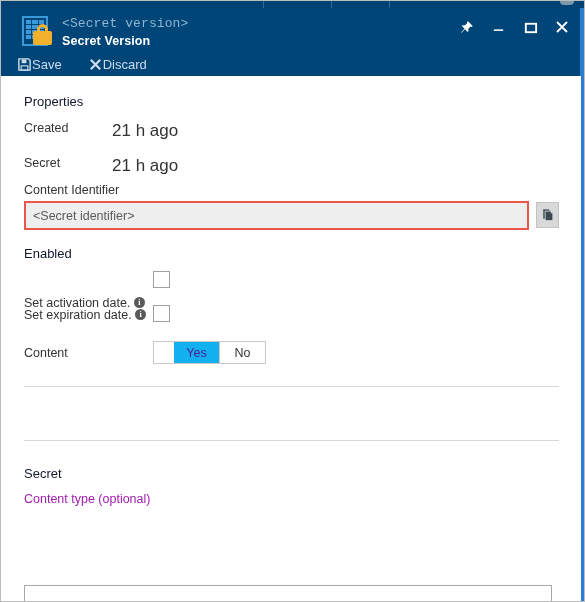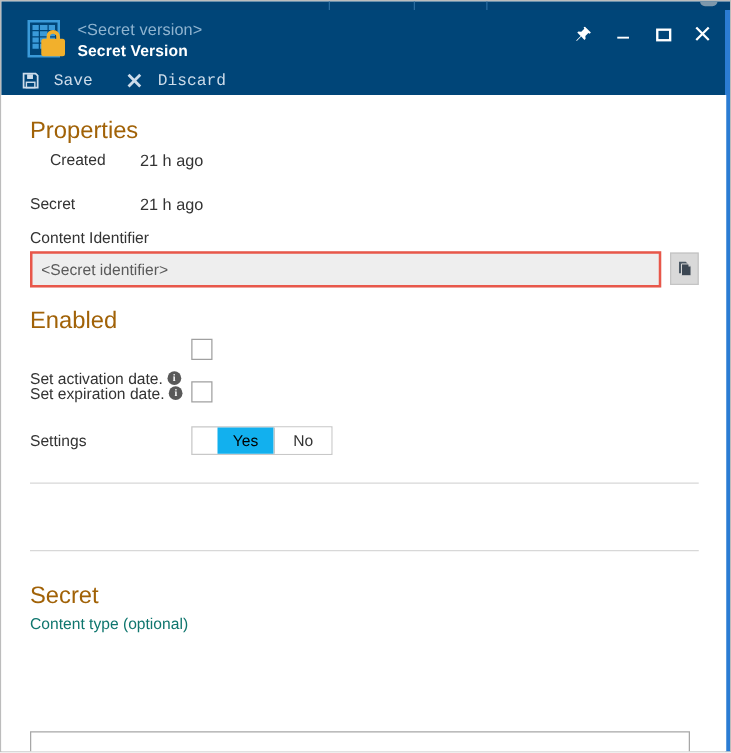--- a/index.html
+++ b/index.html
@@ -112,20 +112,21 @@
   }
 
   .title-sub {
     position: absolute;
     left: 61px;
     top: 8px;
     font-size: 13px;
     color: #8fb4d0;
     letter-spacing: .1px;
     white-space: nowrap;
+    font-family: Liberation Mono, monospace;
   }
   .title-main {
     position: absolute;
     left: 61px;
     top: 26px;
     font-size: 12.5px;
     font-weight: bold;
     color: #ffffff;
     letter-spacing: .1px;
     white-space: nowrap;
@@ -157,27 +158,26 @@
     top: 45px;
     height: 23px;
     display: flex;
     align-items: center;
     gap: 0;
     padding-left: 16px;
   }
   .cmd {
     display: flex;
     align-items: flex-start;
-    gap: 11px;
+    gap: 0;
     color: #cddcea;
     font-size: 13px;
     padding: 2px 12px 2px 0;
     margin-right: 14px;
     white-space: nowrap;
-    font-family: Liberation Mono, monospace;
   }
   .cmd svg { display: block; }
 
   
   .right-accent {
     position: absolute;
     top: 75px;
     right: 0;
     width: 4px;
     height: 527px;
@@ -197,32 +197,32 @@
     position: absolute;
     top: 75px;
     left: 0;
     width: 580px;
     height: 526px;
     background: #ffffff;
     box-sizing: border-box;
   }
 
   .sec-title {
-    font-size: 19px;
-    color: #a16207;
+    font-size: 13px;
+    color: #0f172a;
     font-weight: normal;
     letter-spacing: 0;
   }
 
   .kv-label {
     font-size: 12.5px;
     color: #333333;
   }
   .kv-value {
-    font-size: 13px;
+    font-size: 17px;
     color: #333333;
   }
 
   .abs { position: absolute; }
 
   
   .si-wrap {
     position: absolute;
     left: 23px;
     top: 125px;
@@ -294,21 +294,21 @@
   .toggle .seg {
     flex: 1;
     display: flex;
     align-items: center;
     justify-content: center;
     font-size: 12.5px;
     box-sizing: border-box;
   }
   .toggle .seg.on {
     background: #12b0ee;
-    color: #000000;
+    color: #4c1d95;
     margin-left: 20px;
   }
   .toggle .seg.off {
     background: #ffffff;
     color: #333333;
     border-left: 1px solid #c8c8c8;
   }
 
   
   .rule {
@@ -444,21 +444,21 @@
     </div>
   </div>
 
   <div class="right-accent-top"></div>
   <div class="right-accent"></div>
 
   <div class="content">
 
     <div class="abs sec-title" style="left:23px; top:18px;">Properties</div>
 
-    <div class="abs kv-label" style="left:39px; top:45px;">Created</div>
+    <div class="abs kv-label" style="left:23px; top:45px;">Created</div>
     <div class="abs kv-value" style="left:111px; top:45px;">21 h ago</div>
 
     <div class="abs kv-label" style="left:23px; top:80px;">Secret</div>
     <div class="abs kv-value" style="left:111px; top:80px;">21 h ago</div>
 
     <div class="abs kv-label" style="left:23px; top:107px;">Content Identifier</div>
 
     <div class="si-wrap">
       <div class="si-input">&lt;Secret identifier&gt;</div>
       <div class="si-copy">
@@ -477,28 +477,28 @@
       <span class="info-icon">i</span>
     </div>
     <div class="abs cbox" style="left:152px; top:195px;"></div>
 
     <div class="abs" style="left:23px; top:232px; font-size:12.5px; color:#333333;">
       <span>Set expiration date.</span>
       <span class="info-icon">i</span>
     </div>
     <div class="abs cbox" style="left:152px; top:229px;"></div>
 
-    <div class="abs kv-label" style="left:23px; top:270px;">Settings</div>
+    <div class="abs kv-label" style="left:23px; top:270px;">Content</div>
     <div class="abs toggle" style="left:152px; top:265px;">
       <div class="seg on">Yes</div>
       <div class="seg off">No</div>
     </div>
 
     <div class="rule" style="top:310px;"></div>
     <div class="rule" style="top:364px;"></div>
 
     <div class="abs sec-title" style="left:23px; top:390px;">Secret</div>
-    <div class="abs" style="left:23px; top:416px; font-size:12.5px; color:#0f766e;">Content type (optional)</div>
+    <div class="abs" style="left:23px; top:416px; font-size:12.5px; color:#a21caf;">Content type (optional)</div>
 
     <input class="ct-input" type="text" value="" style="">
 
   </div>
 </div>
 
 </body></html>

